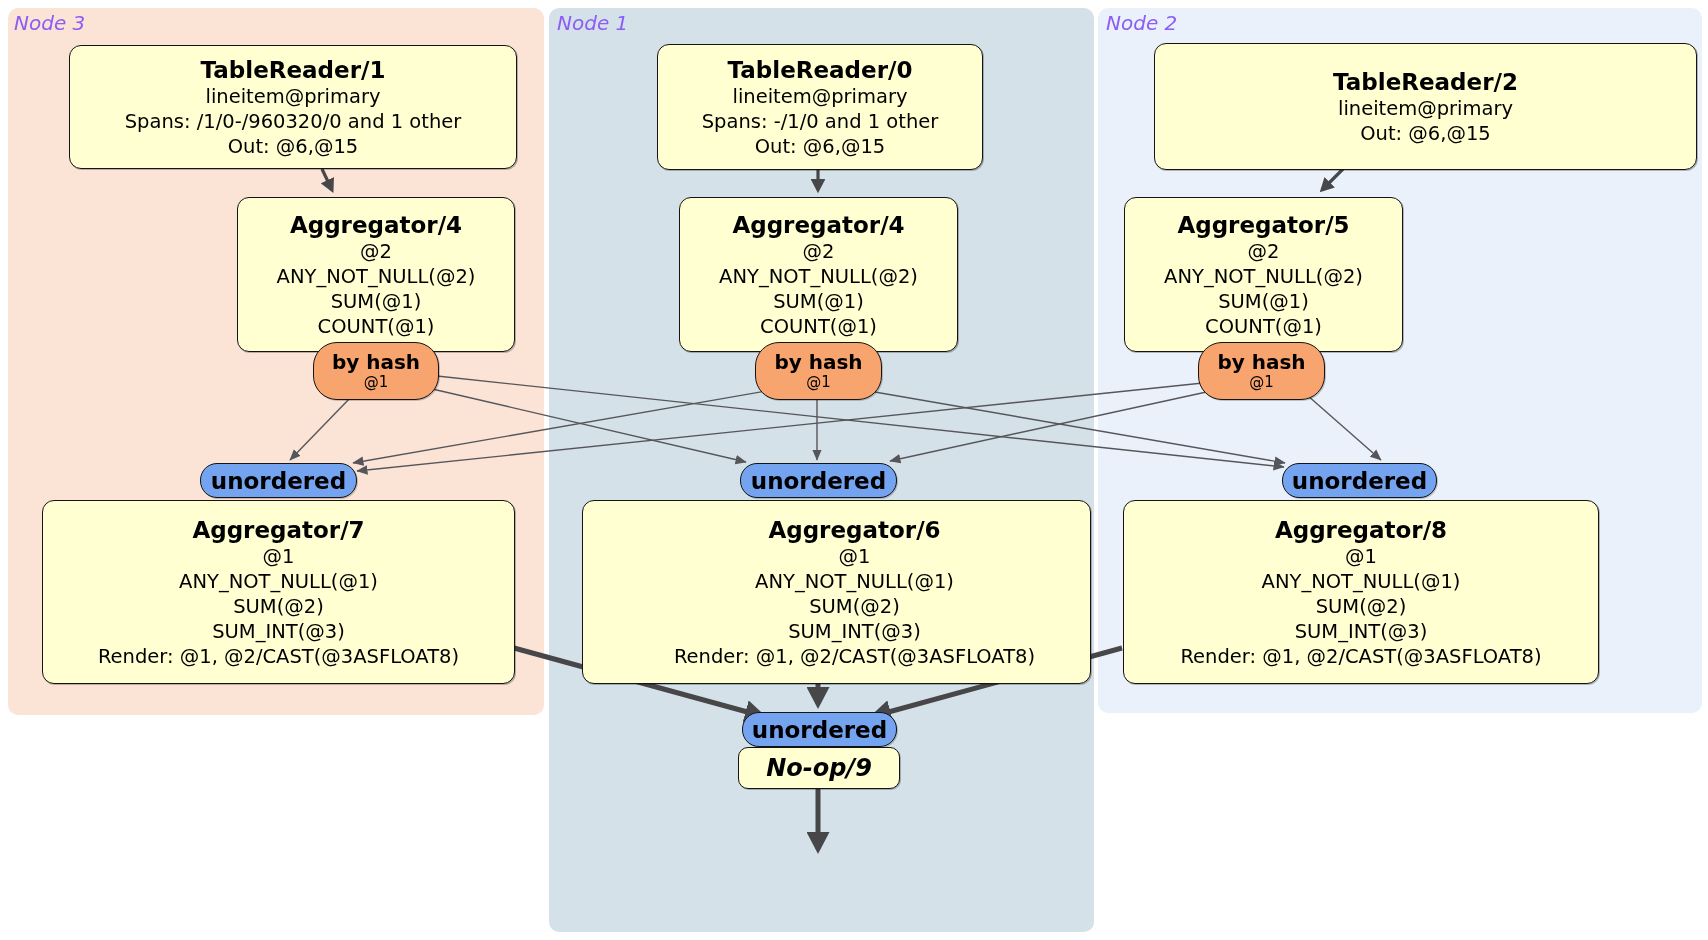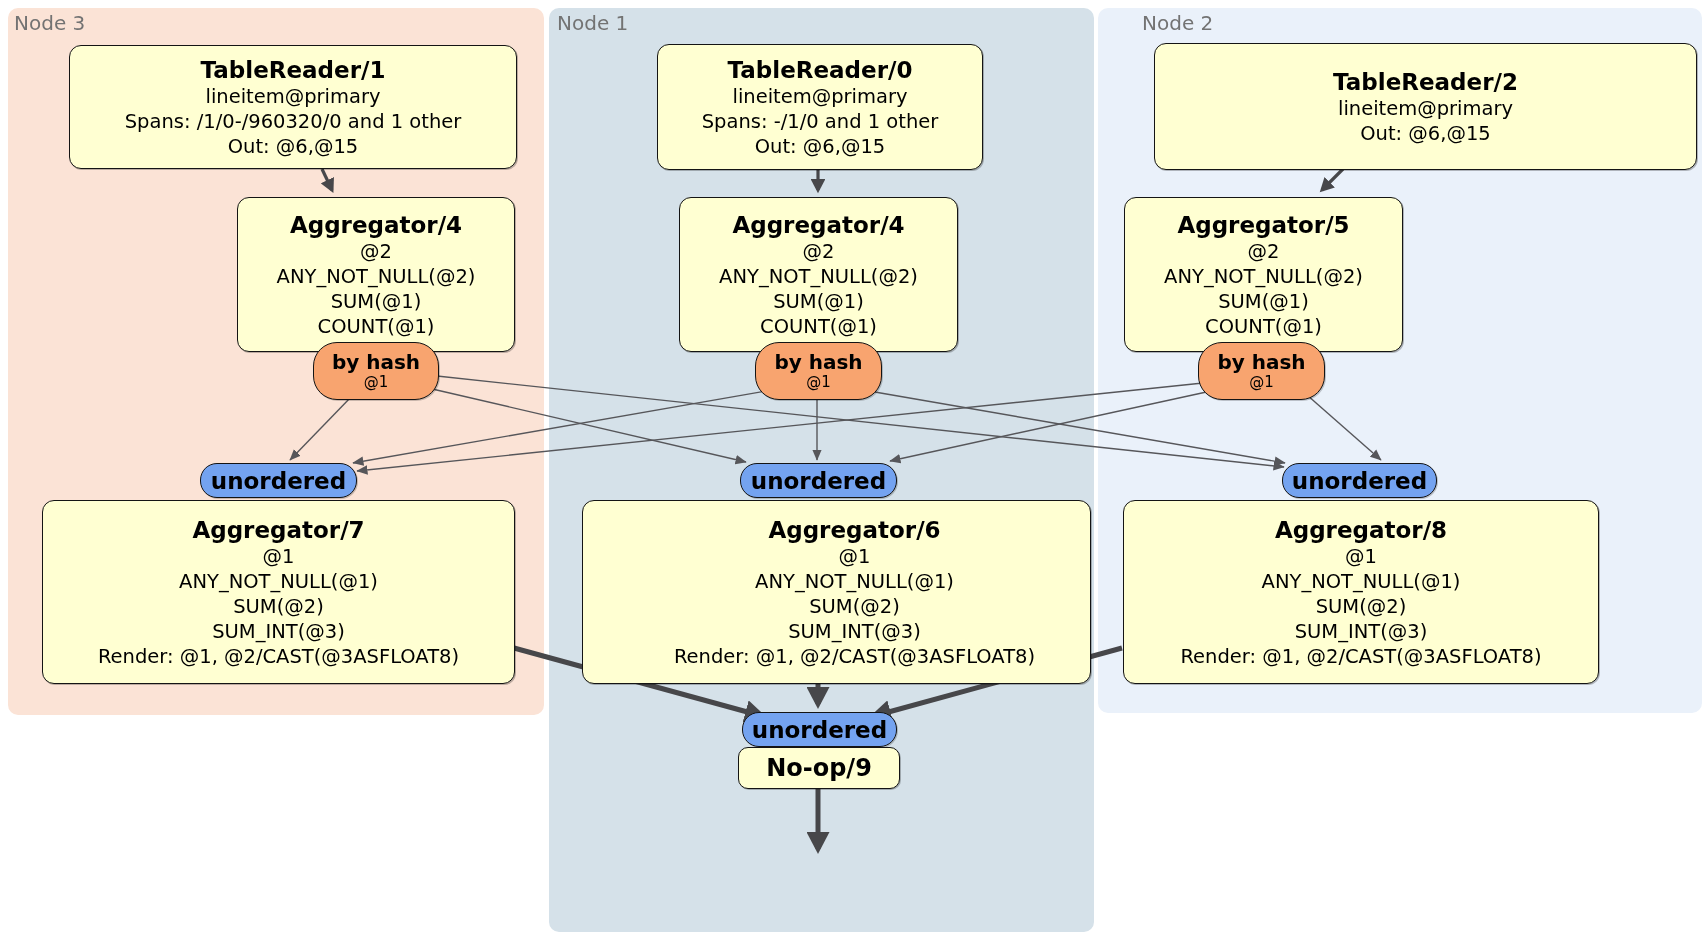--- a/index.html
+++ b/index.html
@@ -1,21 +1,21 @@
 <!DOCTYPE html>
 <html><head>
 <meta charset="utf-8">
 <style>
   html,body{margin:0;padding:0;background:#ffffff;}
   #stage{
     position:relative;width:1708px;height:940px;background:#ffffff;overflow:hidden;
     font-family:"DejaVu Sans","Liberation Sans",sans-serif;color:#000;
   }
   .panel{position:absolute;border-radius:10px;}
-  .panel-label{position:absolute;font-size:20px;color:#737373;}
+  .panel-label{position:absolute;font-size:20px;color:#8b5cf6;font-style:italic;}
   .nbox{
     position:absolute;background:#ffffd2;border:1.6px solid #141414;border-radius:12px;
     display:flex;flex-direction:column;align-items:center;justify-content:center;
     text-align:center;box-shadow:1px 1px 0 rgba(0,0,0,0.25);
   }
   .nbox .title{font-weight:bold;font-size:23px;line-height:28px;white-space:nowrap;}
   .nbox .line{font-size:19.5px;line-height:25px;white-space:nowrap;}
   .oval{
     position:absolute;border:1.6px solid #141414;
     display:flex;flex-direction:column;align-items:center;justify-content:center;
@@ -38,21 +38,21 @@
 <body>
 
 <div id="stage">
 
   <div class="panel" style="left:8px;top:8px;width:536px;height:707px;background:#fbe3d6;"></div>
   <div class="panel" style="left:549px;top:8px;width:545px;height:924px;background:#d5e1e9;"></div>
   <div class="panel" style="left:1098px;top:8px;width:604px;height:705px;background:#eaf1fa;"></div>
 
   <div class="panel-label" style="left:14px;top:11px;">Node 3</div>
   <div class="panel-label" style="left:557px;top:11px;">Node 1</div>
-  <div class="panel-label" style="left:1142px;top:11px;">Node 2</div>
+  <div class="panel-label" style="left:1106px;top:11px;">Node 2</div>
 
   <svg id="edges" width="1708" height="940" viewBox="0 0 1708 940">
     <defs>
       <marker id="mthick" markerWidth="4.6" markerHeight="4.6" refX="3.4" refY="2.3" orient="auto">
         <path d="M0,0 L4.4,2.3 L0,4.6 z" fill="#47474a"></path>
       </marker>
       <marker id="mthin" markerWidth="9" markerHeight="8" refX="7.5" refY="4" orient="auto">
         <path d="M0,0.6 L8,4 L0,7.4 z" fill="#56565a"></path>
       </marker>
     </defs>
@@ -167,17 +167,17 @@
     <div class="line">@1</div>
     <div class="line">ANY_NOT_NULL(@1)</div>
     <div class="line">SUM(@2)</div>
     <div class="line">SUM_INT(@3)</div>
     <div class="line">Render: @1, @2/CAST(@3ASFLOAT8)</div>
   </div>
 
   <div class="oval unordered layer2" style="left:742px;top:712px;width:153px;height:33px;">
     <div class="t">unordered</div>
   </div>
-  <div class="simplebox layer2" style="left:738px;top:747px;width:160px;height:40px;">
+  <div class="simplebox layer2" style="left:738px;top:747px;width:160px;height:40px;font-style:italic;">
     <span>No-op/9</span>
   </div>
 
 </div>
 
 </body></html>

